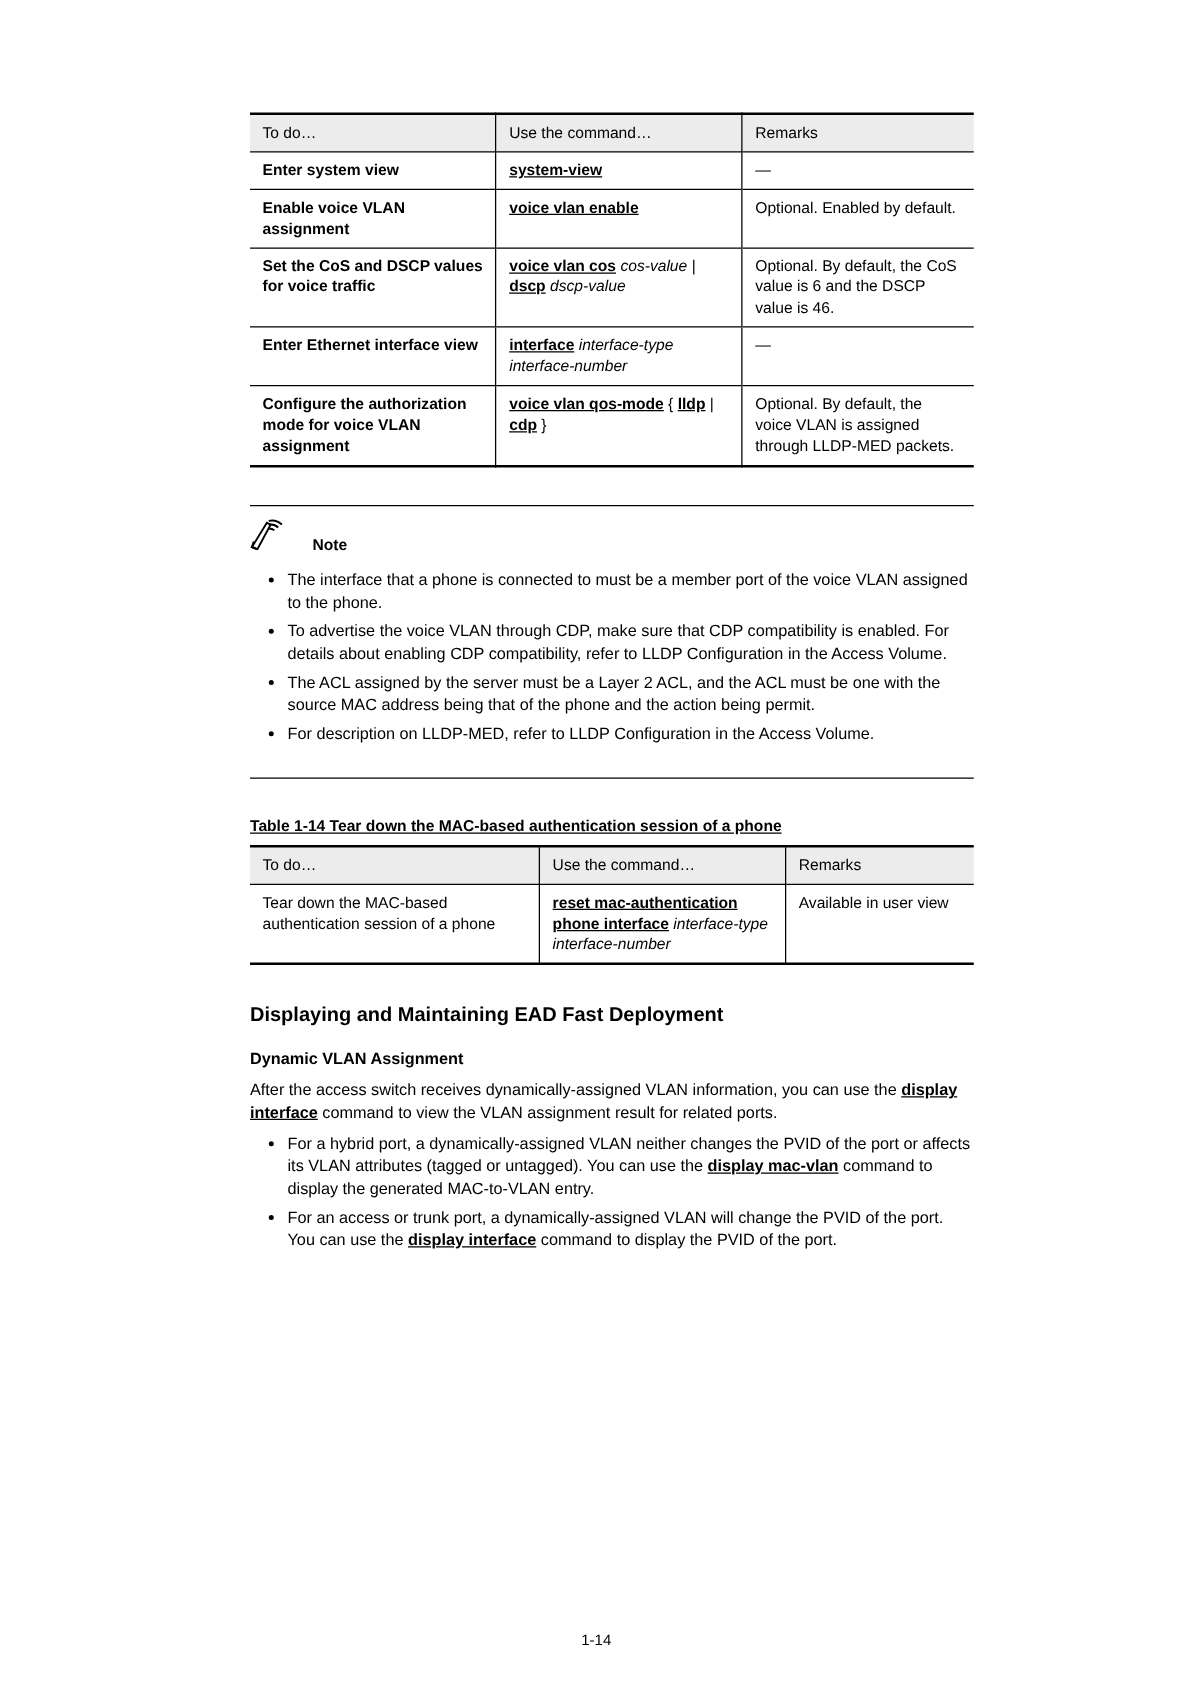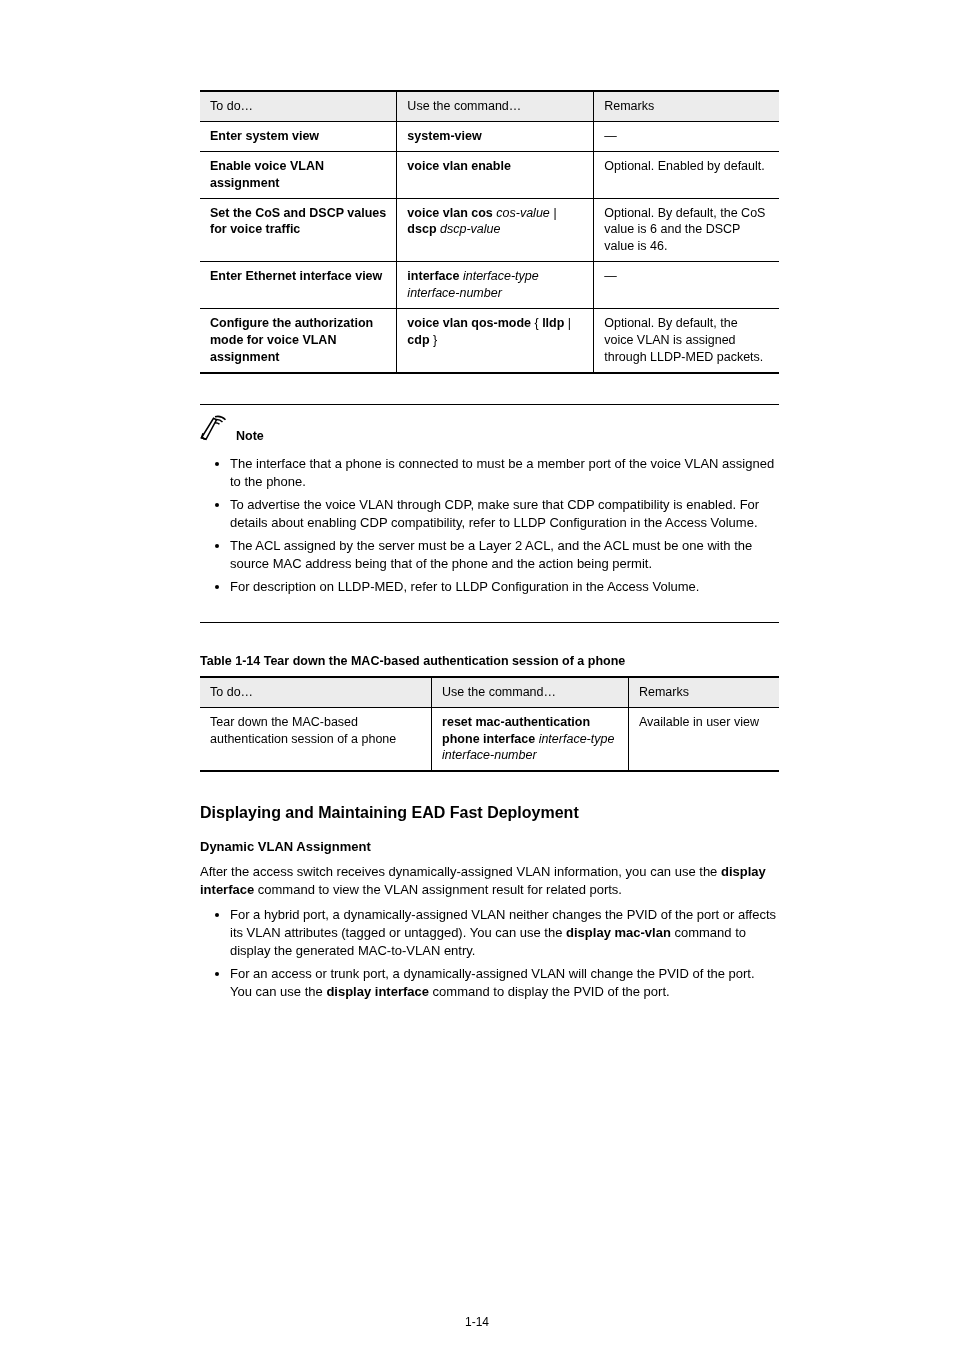--- a/index.html
+++ b/index.html
@@ -51,21 +51,21 @@
   
   .note-wrap {
     margin-top: 30px;
     border-top: 1px solid #000;
     border-bottom: 1px solid #000;
     padding: 10px 0 20px 0;
   }
   .note-head {
     display: flex;
     align-items: flex-end;
-    gap: 6px;
+    gap: 20px;
     margin-bottom: 10px;
   }
   .note-head svg { width: 30px; height: 26px; }
   .note-head .label { font-weight: bold; font-size: 12.5px; }
   .note-list {
     margin: 0;
     padding-left: 30px;
     list-style: disc;
   }
   .note-list li { margin-bottom: 6px; }
@@ -99,27 +99,27 @@
   p.body { margin: 8px 0; }
   ul.assign {
     margin: 4px 0 0 0;
     padding-left: 30px;
     list-style: disc;
   }
   ul.assign li { margin-bottom: 6px; }
 
   .pagenum {
     position: absolute;
-    bottom: 20px;
+    bottom: 30px;
     left: 0;
     width: 100%;
     text-align: center;
     font-size: 12px;
   }
-  .cmd { font-weight: bold; }
+  .cmd { font-weight: bold; text-decoration: underline; }
   .ital { font-style: italic; }
 </style>
 </head>
 <body>
 
 <div class="page">
 
   <table class="tbl1">
     <tbody>
         <tr class="head">

